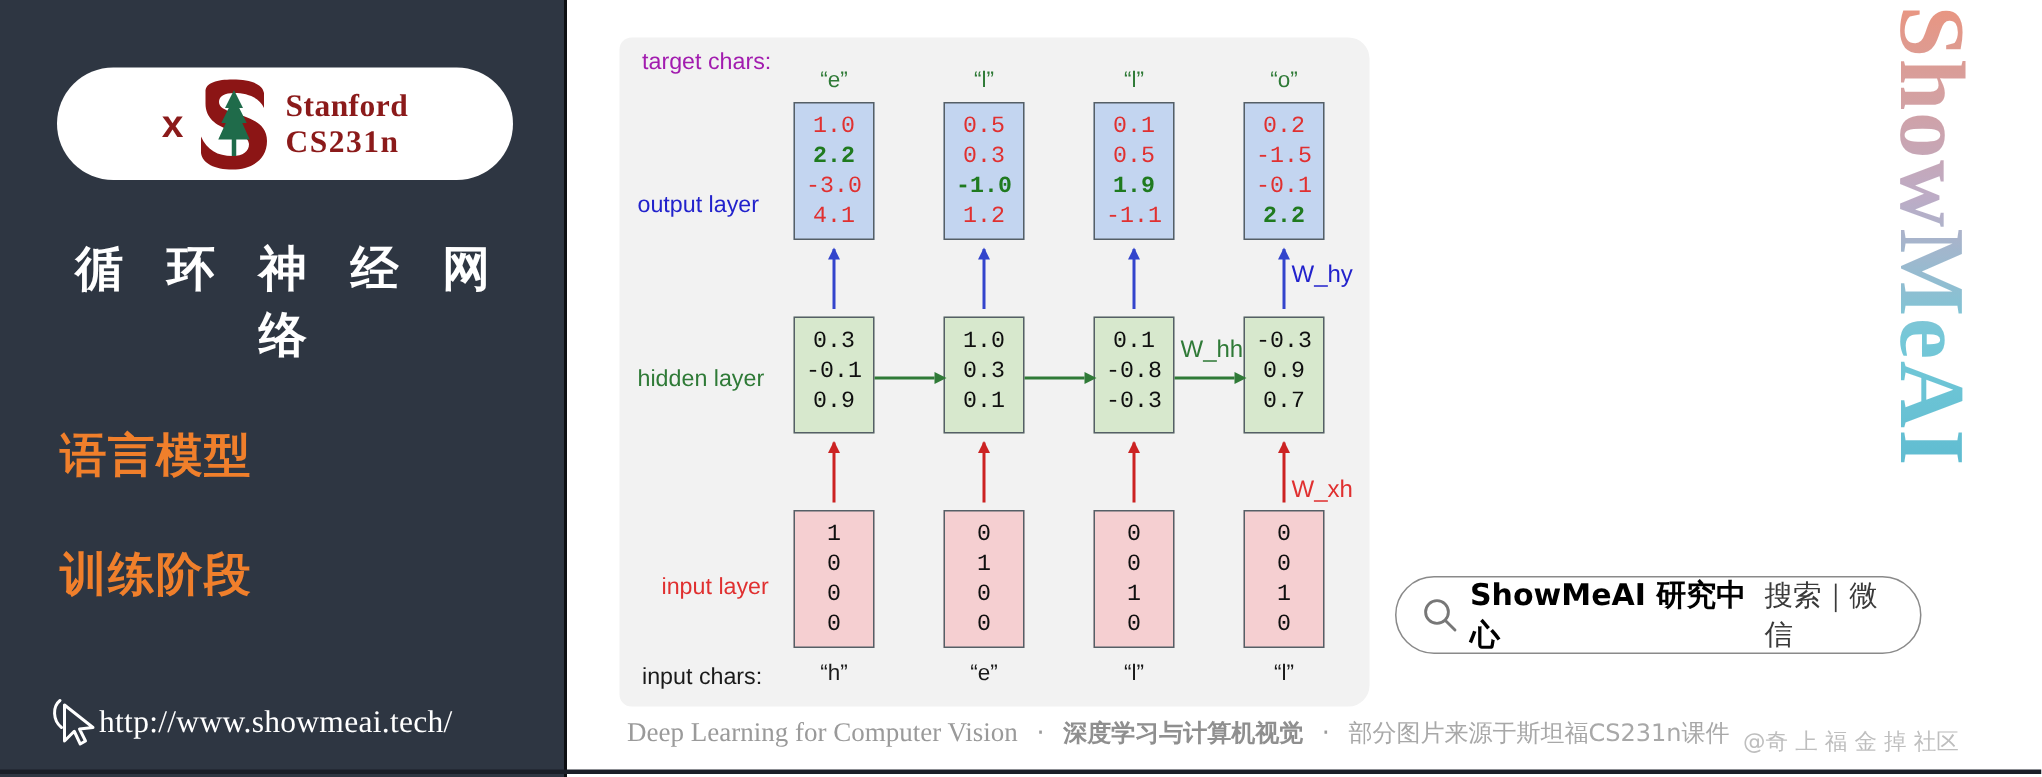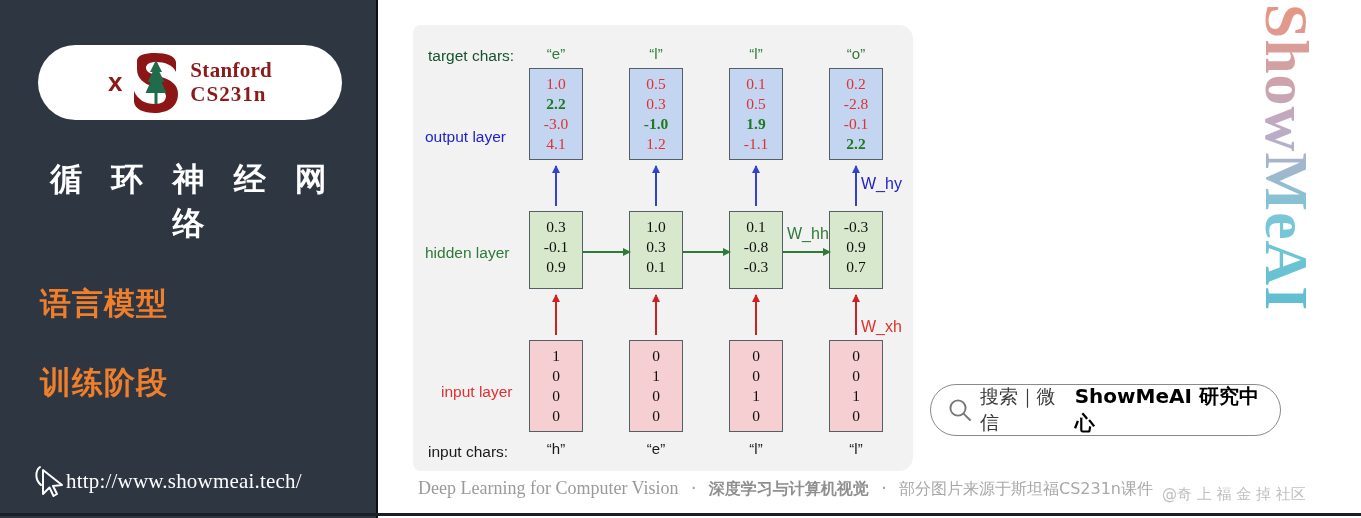--- a/index.html
+++ b/index.html
@@ -112,21 +112,21 @@
     background: #f2f2f2;
     border-radius: 8px 14px 14px 8px;
   }
 
   .row-label {
     position: absolute;
     font-size: 15.5px;
     white-space: nowrap;
     font-family: "Liberation Sans", sans-serif;
   }
-  #lbl-target   { left: 15px;  top: 22px;  color: #14532d; }
+  #lbl-target   { left: 15px;  top: 8px;  color: #a21caf; }
   #lbl-output   { left: 12px;  top: 103px; color: #2222cc; }
   #lbl-hidden   { left: 12px;  top: 219px; color: #2f7a37; }
   #lbl-input    { left: 28px;  top: 358px; color: #e03030; }
   #lbl-inchars  { left: 15px;  top: 418px; color: #1a1a1a; }
   .col-0 { left: 116px; }
   .col-1 { left: 216px; }
   .col-2 { left: 316px; }
   .col-3 { left: 416px; }
 
   .target-char {
@@ -137,21 +137,21 @@
   }
 
   .vbox {
     position: absolute;
     width: 54px;
     border: 1.6px solid #555f66;
     text-align: center;
     font-size: 15.5px;
     line-height: 1.30;
     padding: 5px 0 23px;
-    font-family: Liberation Serif, serif;
+    font-family: Liberation Mono, monospace;
   }
   .vbox.out    { top: 43px;  background: #c3d5f0; height: 92px; }
   .vbox.hid    { top: 186px; background: #d7e8cd; height: 78px; }
   .vbox.inp    { top: 315px; background: #f5cfd1; height: 92px; }
 
   .vbox .v { display: block; }
   .v.red   { color: #e03030; font-weight: normal; }
   .v.green { color: #1f7a1f; font-weight: bold; }
   .v.black { color: #101010; }
 
@@ -417,21 +417,21 @@
       <span class="v black">0</span>
       <span class="v black">0</span>
       <span class="v black">1</span>
       <span class="v black">0</span>
     </div>
     <div class="in-char col-2">“l”</div>
 
     <div class="target-char col-3">“o”</div>
     <div class="vbox out col-3">
       <span class="v red">0.2</span>
-      <span class="v red">-2.8</span>
+      <span class="v red">-1.5</span>
       <span class="v red">-0.1</span>
       <span class="v green">2.2</span>
     </div>
     <div class="arrow-up up-out col-3">
         <div class="shaft">
           <span class="head"></span>
         </div>
       </div>
     <div class="vbox hid col-3">
       <span class="v black">-0.3</span>
@@ -473,22 +473,22 @@
     <span>ShowMeAI</span>
   </div>
 
   <div id="search-pill">
     <span id="search-icon">
       <svg width="26" height="26" viewBox="0 0 26 26">
         <circle cx="11" cy="11" r="7.6" fill="none" stroke="#777777" stroke-width="1.9"></circle>
         <line x1="16.6" y1="16.6" x2="23" y2="23" stroke="#777777" stroke-width="1.9" stroke-linecap="round"></line>
       </svg>
     </span>
+    <span id="search-brand">ShowMeAI 研究中心</span>
     <span id="search-ph">搜索｜微信</span>
-    <span id="search-brand">ShowMeAI 研究中心</span>
   </div>
 
   <div id="caption-bar">
     <div id="caption">
       <span class="en">Deep Learning for Computer Vision</span>
       <span class="sep">·</span>
       <span class="cn-b">深度学习与计算机视觉</span>
       <span class="sep">·</span>
       <span class="cn-n">部分图片来源于斯坦福CS231n课件</span>
     </div>

